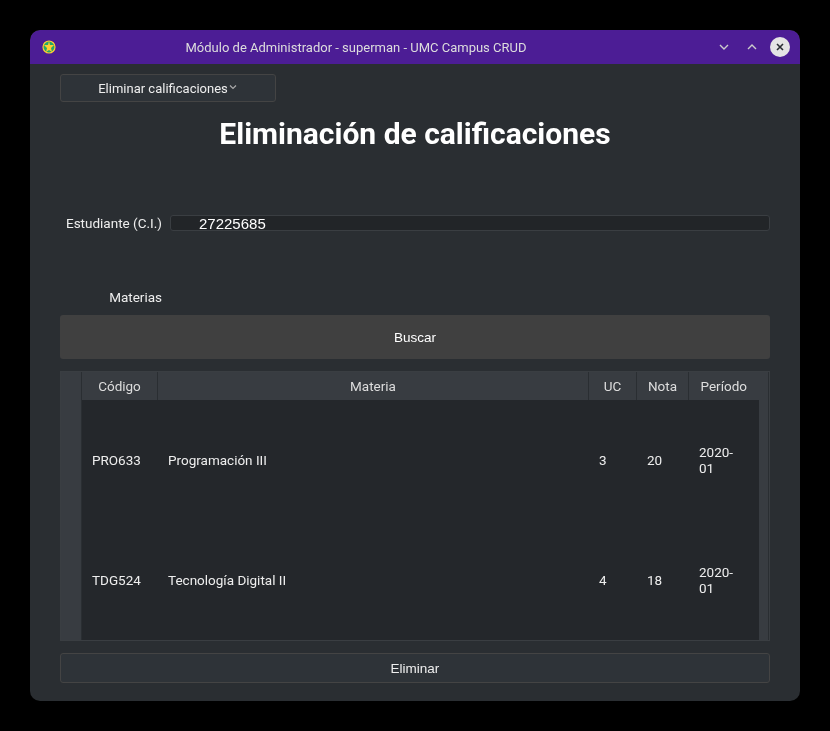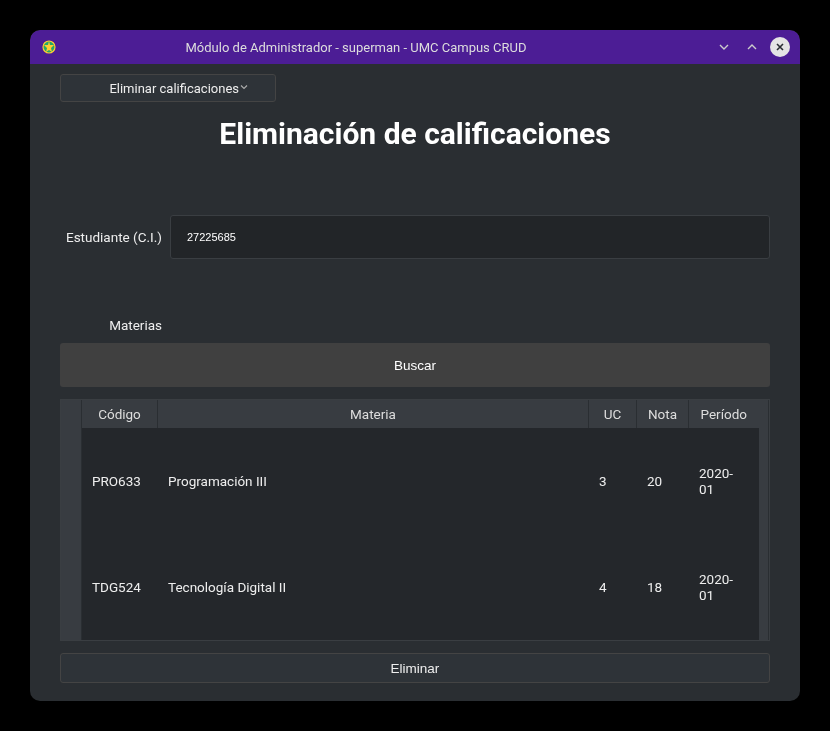--- a/index.html
+++ b/index.html
@@ -76,21 +76,21 @@
       width: 216px;
       height: 28px;
       background: #2e3338;
       border: 1px solid #444;
       border-radius: 3px;
       color: #eee;
       padding: 0 26px;
       font-size: 13px;
       display: flex;
       align-items: center;
-      justify-content: flex-end;
+      justify-content: center;
       cursor: pointer;
     }
     .combo-caret {
       font-size: 10px;
       color: #aaa;
     }
     .page-title {
       font-size: 30px;
       font-weight: 700;
       text-align: center;
@@ -105,27 +105,27 @@
       margin-top: 48px;
     }
     .form-label {
       width: 102px;
       text-align: right;
       font-size: 13.5px;
       color: #eee;
     }
     .text-input {
       flex: 1;
-      height: 44px;
+      height: 16px;
       background: #222528;
       border: 1px solid #3a3e42;
       border-radius: 3px;
       color: #fff;
-      padding: 0 16px;
-      font-size: 11px;
+      padding: 0 28px;
+      font-size: 15px;
       outline: none;
     }
     .btn-search {
       height: 44px;
       background: #404040;
       border: none;
       border-radius: 3px;
       color: #fff;
       font-size: 13.5px;
       cursor: pointer;

